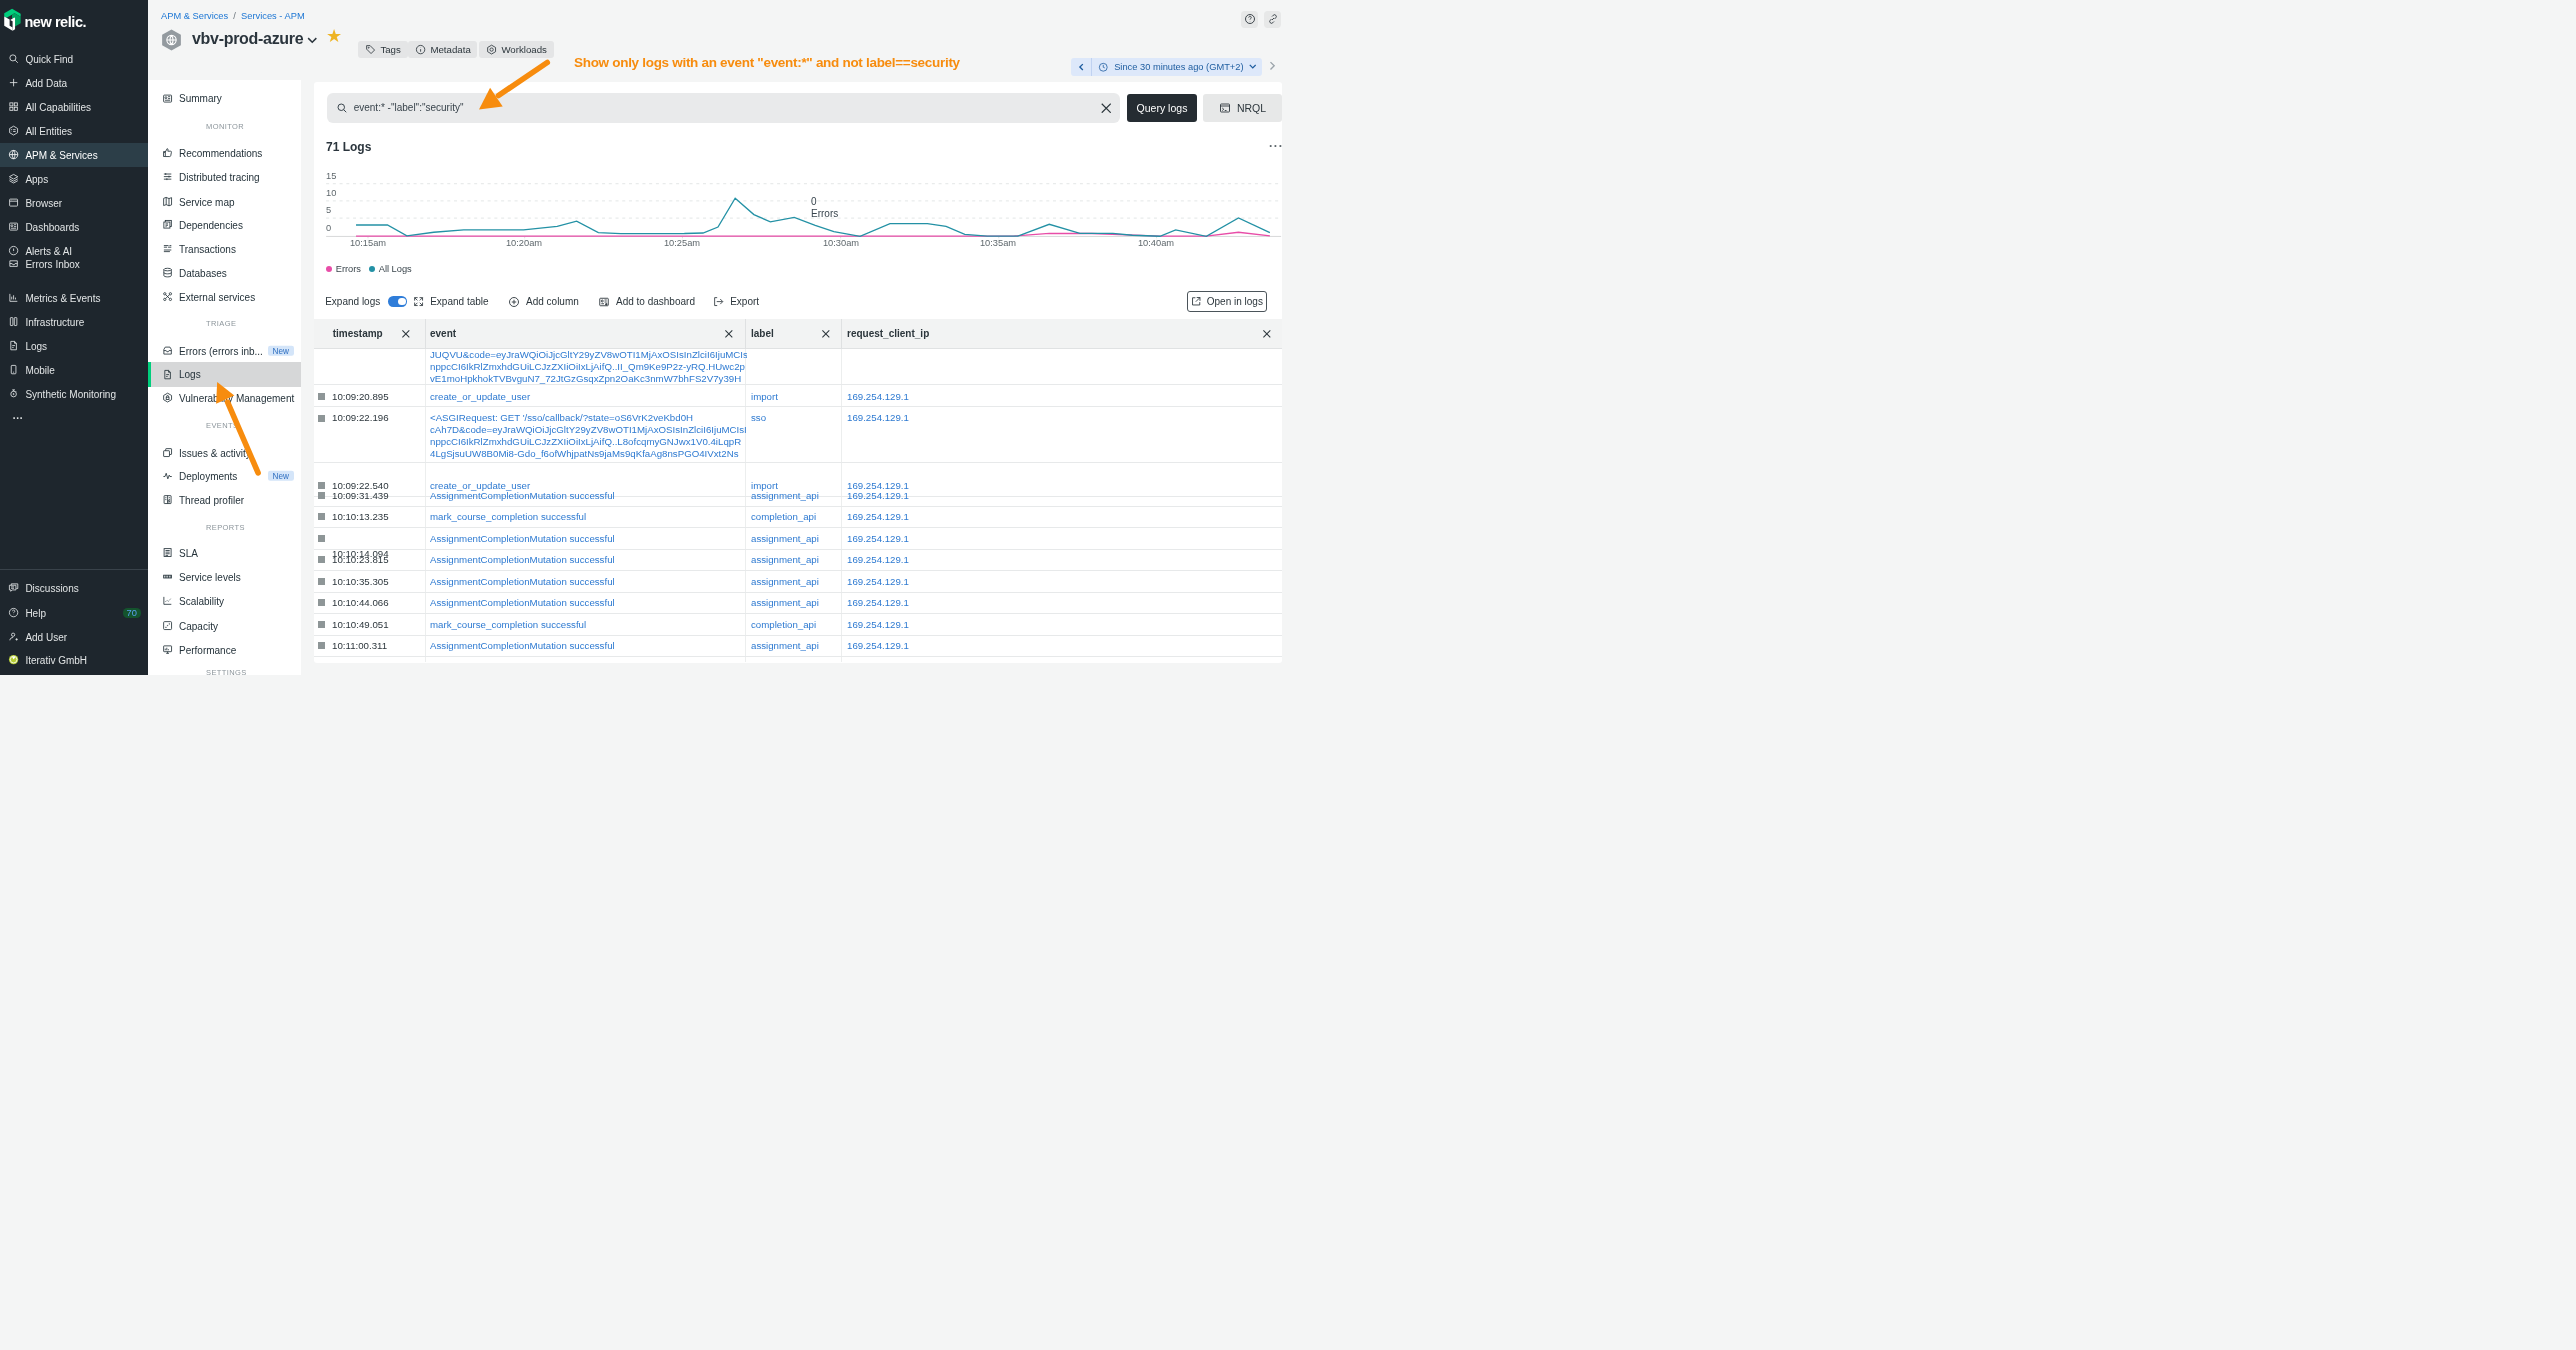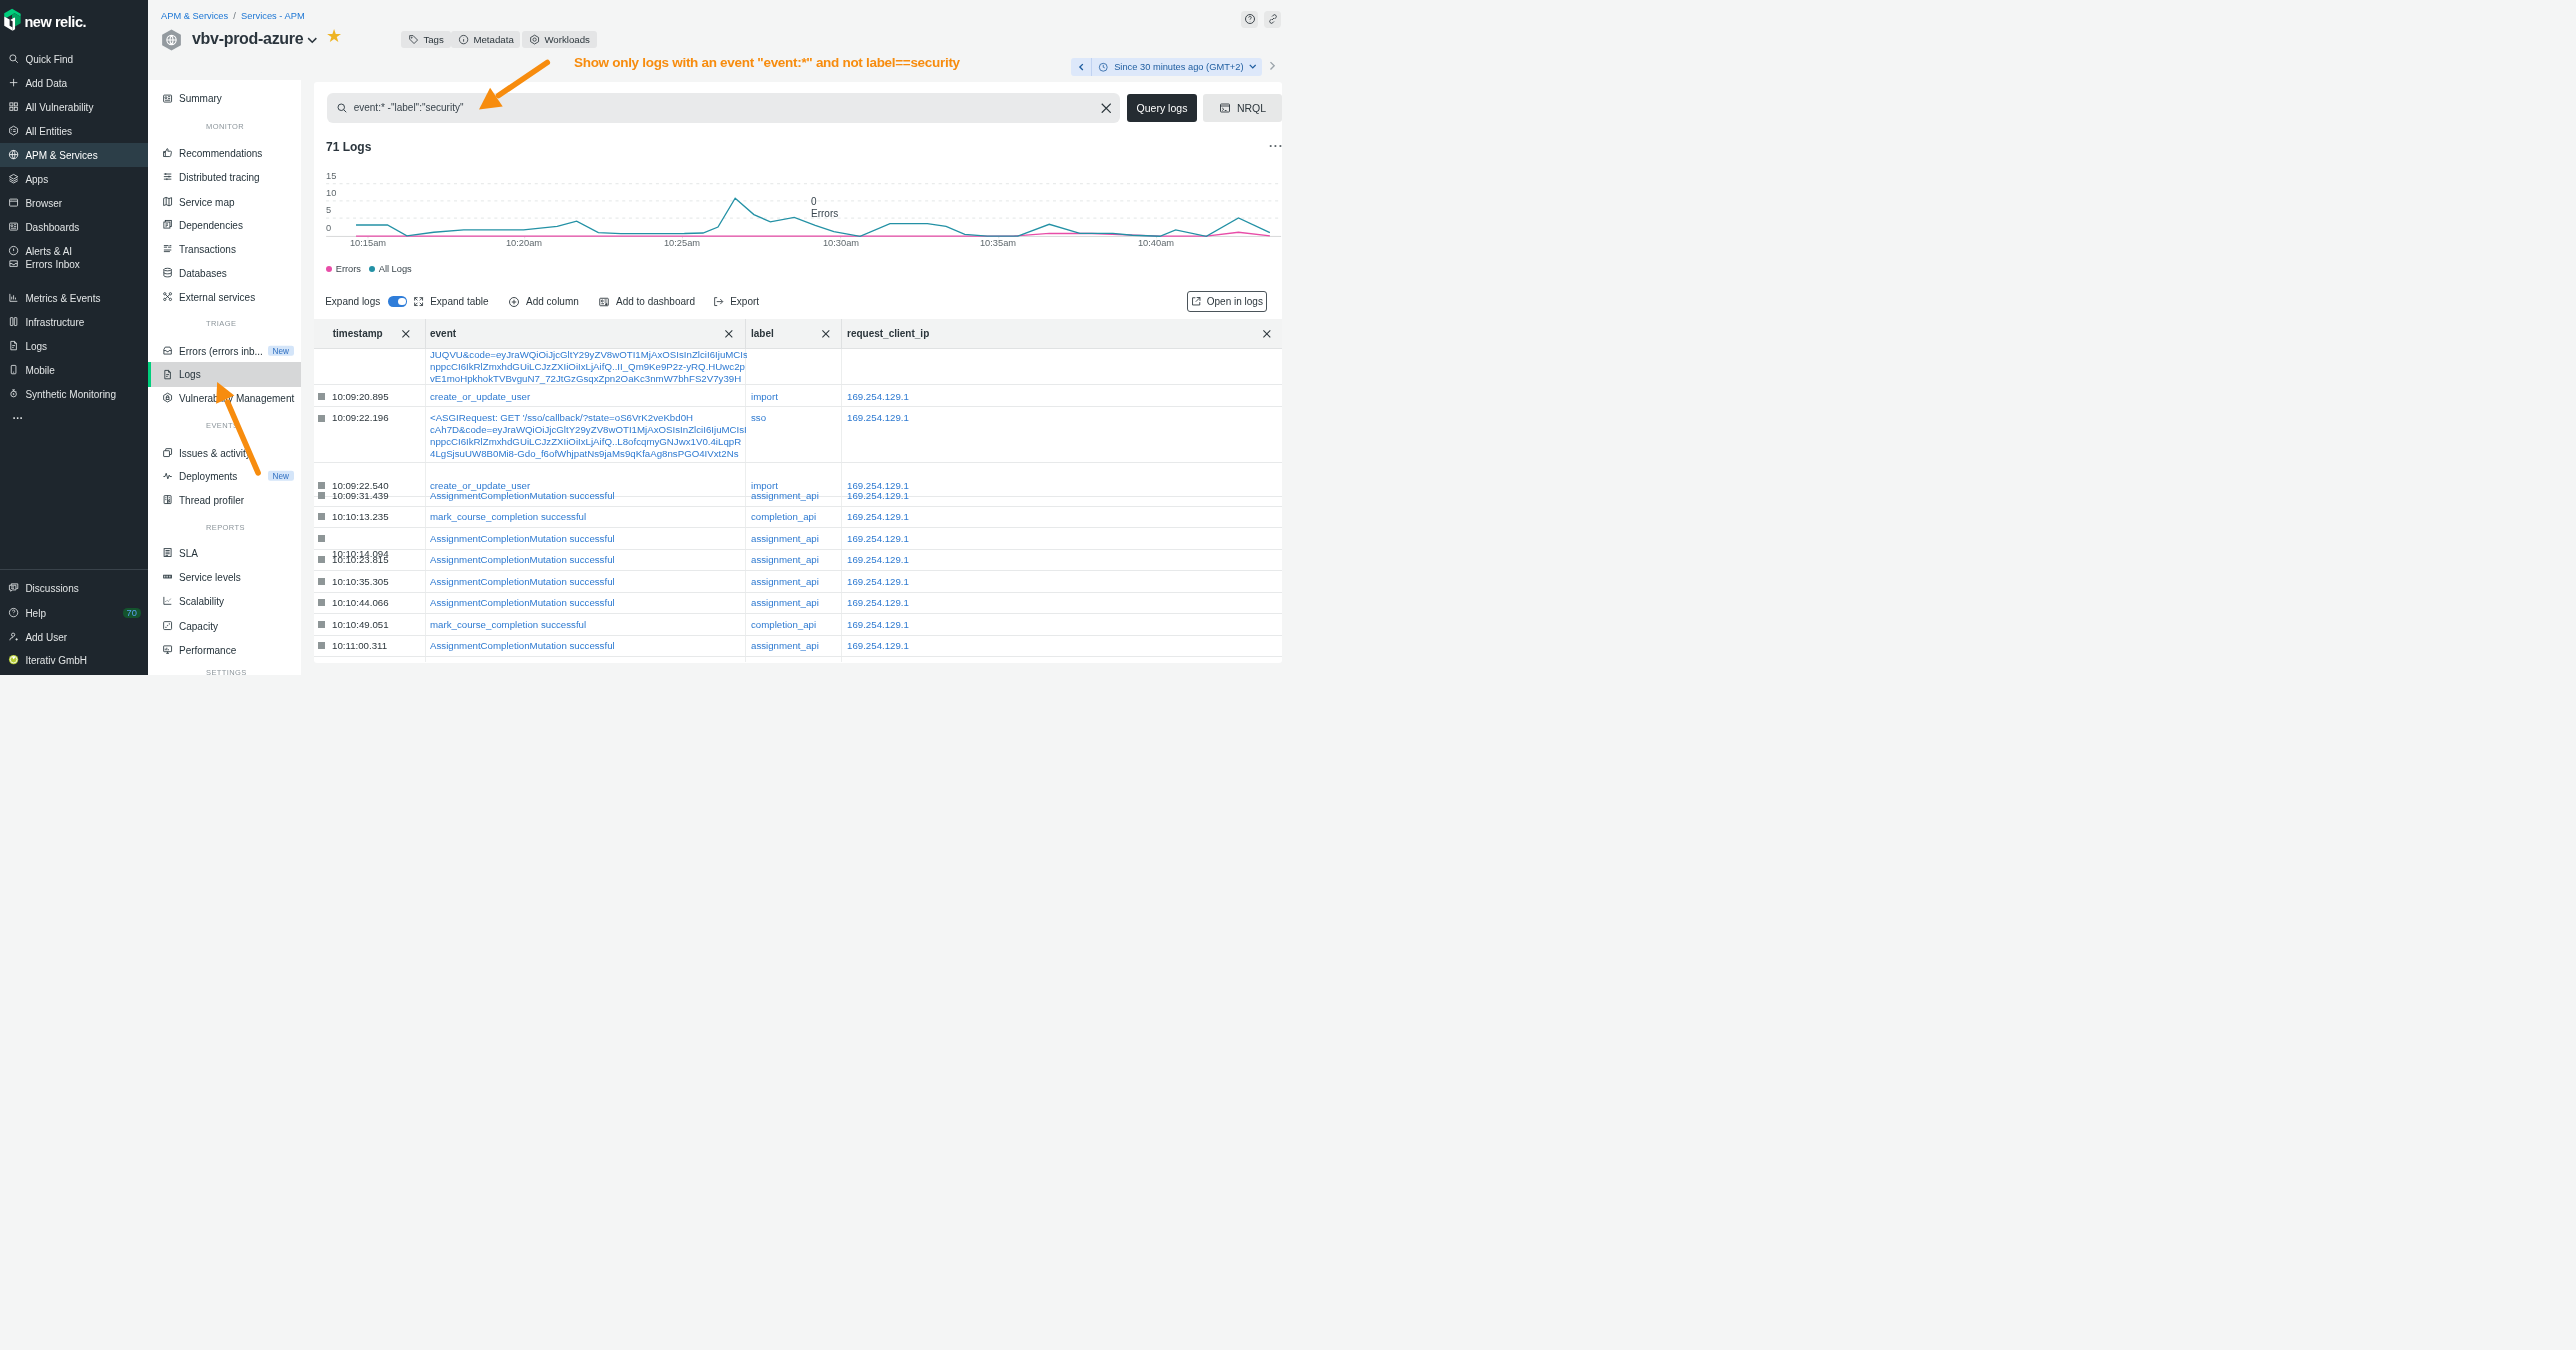--- a/index.html
+++ b/index.html
@@ -16,21 +16,21 @@
 #subnav { position:absolute; left:148px; top:80px; width:153px; height:595px; background:#ffffff; z-index:4; }
 .snav-item { position:absolute; left:0; width:153px; height:24px; display:flex; align-items:center; color:#24323a; font-size:10px; }
 .snav-item svg { position:absolute; left:14px; width:11.2px; height:11.2px; }
 .snav-item span { position:absolute; left:31px; white-space:nowrap; }
 .snav-sec { position:absolute; left:14px; color:#8c959b; font-size:7.5px; letter-spacing:0.4px; font-weight:400;padding-left:44px; }
 .badge-new { position:absolute; left:auto !important; right:7.5px; top:50%; transform:translateY(-50%); background:#d4e5f9; color:#2f6fc0; font-size:8.2px; padding:0.7px 4.5px; border-radius:2.2px; }
 
 .crumb { position:absolute; left:161px; top:10.5px; font-size:9.3px; color:#1c76d4; }
 .crumb .sep { color:#69727a; }
 #title { position:absolute; left:192px; top:30px; font-size:16px; font-weight:700; color:#2b353d; letter-spacing:-0.3px;}
-.hbtn { position:absolute; top:31px; height:17px; background:#e4e5e6; border-radius:3px; display:flex; align-items:center; gap:4.5px; padding:0 6.7px; font-size:9.7px; color:#2c363c;margin-left:43px; }
+.hbtn { position:absolute; top:41px; height:17px; background:#e4e5e6; border-radius:3px; display:flex; align-items:center; gap:4.5px; padding:0 6.7px; font-size:9.7px; color:#2c363c; }
 .iconbtn { position:absolute; top:10.5px; width:17px; height:17px; background:#e7e8e8; border-radius:3.7px; display:flex; align-items:center; justify-content:center; }
 
 #timepicker { position:absolute; left:1071px; top:58px; width:191px; height:18px; background:#dde8fa; border-radius:3px; display:flex; align-items:center; color:#1d5c9f; font-size:9.3px; }
 
 #panel { position:absolute; left:314px; top:82px; width:968px; height:581px; background:#fff; border-radius:3px; z-index:3; }
 #searchbar { position:absolute; left:12.7px; top:11.2px; width:793px; height:30px; background:#e9eaeb; border-radius:6px; }
 #searchbar .q { position:absolute; left:27px; top:9px; font-size:10px; color:#39444c; }
 #qlogs { position:absolute; left:813px; top:12px; width:70px; height:28px; background:#252c32; border-radius:3px; color:#fff; font-size:10.5px; display:flex; align-items:center; justify-content:center; }
 #nrql { position:absolute; left:889px; top:12px; width:79px; height:28px; background:#e7e8e8; border-radius:3px; color:#2c363c; font-size:10.5px; display:flex; align-items:center; justify-content:center; gap:6px; }
 #nlogs { position:absolute; left:12px; top:58px; font-size:12px; font-weight:700; color:#2b353d; }
@@ -83,21 +83,21 @@
         </svg>
         <span>Add Data</span>
       </div>
     <div class="lnav-item" style="top:95px">
         <svg viewBox="0 0 24 24" fill="none" stroke="#e4e7e8" stroke-width="1.8">
           <rect x="4" y="4" width="6.5" height="6.5"></rect>
           <rect x="13.5" y="4" width="6.5" height="6.5"></rect>
           <rect x="4" y="13.5" width="6.5" height="6.5"></rect>
           <rect x="13.5" y="13.5" width="6.5" height="6.5"></rect>
         </svg>
-        <span>All Vulnerability</span>
+        <span>All Capabilities</span>
       </div>
     <div class="lnav-item" style="top:119px">
         <svg viewBox="0 0 24 24" fill="none" stroke="#e4e7e8" stroke-width="1.8">
           <path d="M12 2.5 L20.5 7.5 V16.5 L12 21.5 L3.5 16.5 V7.5 Z"></path>
           <circle cx="8" cy="10" r="0.5"></circle>
           <path d="M11 10 H16.5 M11 14 H16.5 M8 14 H8.5"></path>
         </svg>
         <span>All Entities</span>
       </div>
     <div class="lnav-item active" style="top:143px">

